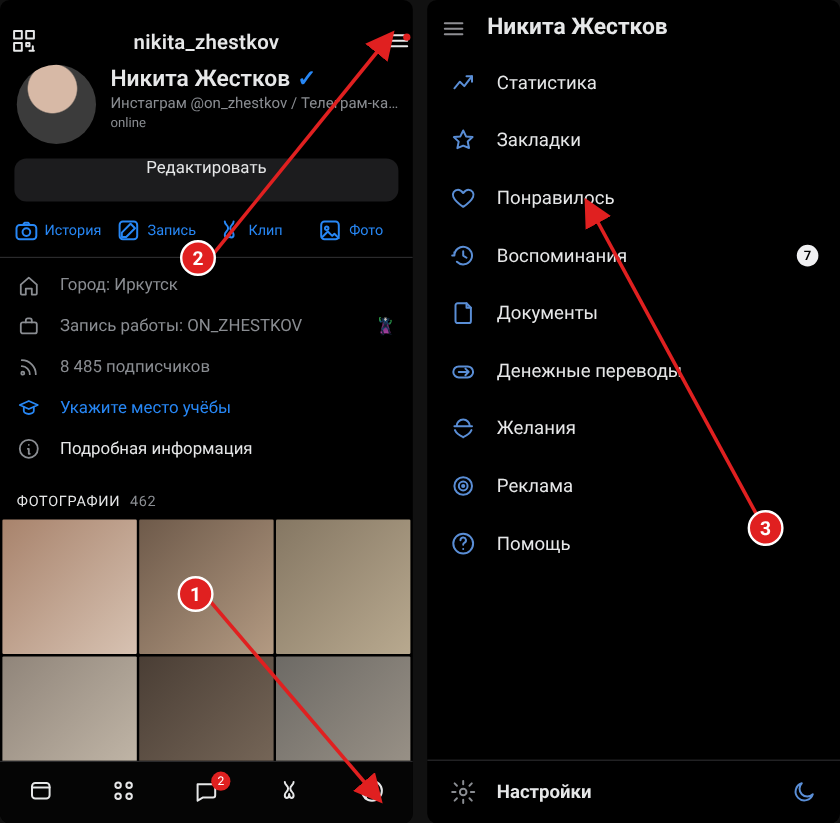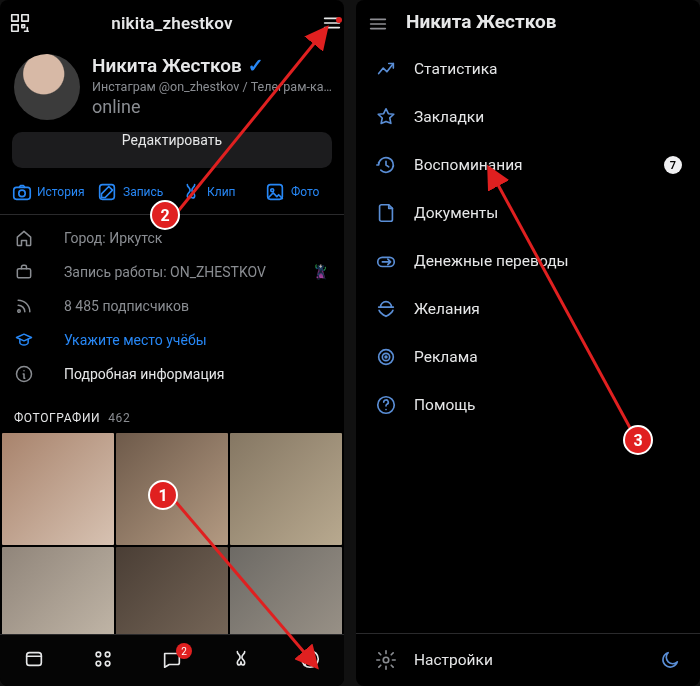--- a/index.html
+++ b/index.html
@@ -5,44 +5,44 @@
   :root{
     --bg:#000; --fg:#e6e7e8; --muted:#8a8d92; --card:#1c1c1e; --row:#0e0e10;
     --accent:#2787f5; --sep:#2a2a2c; --red:#e02020; --icon:#5a8ed6;
   }
   *{box-sizing:border-box;font-family:-apple-system,Segoe UI,Roboto,Arial,sans-serif;}
   body{margin:0;background:#111;}
   .stage{width:700px;height:686px;display:flex;gap:12px;background:#111;position:relative;}
   .phone{background:#000;color:var(--fg);position:relative;border-radius:8px;overflow:hidden;flex:0 0 344px;height:686px;}
   .phone + .phone{flex:0 0 344px;}
   
-  .hdr{display:flex;align-items:center;justify-content:space-between;height:46px;padding:0 0;}
+  .hdr{display:flex;align-items:flex-end;justify-content:space-between;height:46px;padding:0 0;}
   .hdr .ctr{flex:1;text-align:center;font-size:17px;font-weight:600;letter-spacing:.2px;}
   .hdr .left,.hdr .right{width:40px;display:flex;align-items:center;justify-content:center;}
   .hdr .right{justify-content:flex-end;position:relative;}
   .ic{width:24px;height:24px;display:inline-flex;align-items:center;justify-content:center;color:var(--fg);}
   .ic svg{width:22px;height:22px;stroke:currentColor;fill:none;stroke-width:1.8;stroke-linecap:round;stroke-linejoin:round;}
   .dot{position:absolute;top:6px;right:2px;width:6px;height:6px;border-radius:50%;background:var(--red);}
   
   .profile{display:flex;gap:12px;padding:8px 14px 2px 14px;align-items:flex-start;}
   .avatar{width:66px;height:66px;border-radius:50%;background:radial-gradient(circle at 45% 30%,#d7b9a6 0 34%,#3b3b3b 36% 100%);flex:0 0 auto;}
   .name{font-size:19px;font-weight:600;display:flex;align-items:center;gap:6px;}
   .verify{color:var(--accent);}
   .bio{font-size:12.5px;color:var(--muted);margin-top:2px;white-space:nowrap;overflow:hidden;text-overflow:ellipsis;max-width:240px;}
-  .online{font-size:18px;color:var(--muted);margin-top:2px;}
+  .online{font-size:11px;color:var(--muted);margin-top:2px;}
   
   .edit{margin:10px 12px 8px;background:var(--card);height:36px;border-radius:10px;display:flex;align-items:flex-start;justify-content:center;font-size:14px;}
   
   .actions{display:flex;justify-content:space-around;padding:4px 4px 10px;}
   .act{display:flex;flex-direction:row;align-items:center;gap:4px;color:var(--accent);width:70px;}
   .act .lbl{font-size:12px;}
   .act .aic{color:var(--accent);}
   
   .info{border-top:1px solid var(--sep);padding:6px 0;}
-  .irow{display:flex;align-items:center;gap:30px;padding:7px 14px;font-size:14px;color:var(--fg);}
+  .irow{display:flex;align-items:center;gap:16px;padding:7px 14px;font-size:14px;color:var(--fg);}
   .irow .ic{color:var(--muted);width:20px;height:20px;}
   .irow.muted{color:var(--muted);}
   .irow.link{color:var(--accent);}
   .emoji{margin-left:auto;font-size:14px;filter:grayscale(30%);}
   
   .sect{display:flex;align-items:center;gap:8px;padding:14px 14px 8px;font-size:12px;letter-spacing:.6px;color:var(--fg);}
   .sect .cnt{color:var(--muted);}
   .grid{display:grid;grid-template-columns:repeat(3,1fr);gap:2px;padding:0 2px;}
   .ph{aspect-ratio:1/1;background:linear-gradient(135deg,#5c5248,#2f2b27);border-radius:1px;}
   .ph:nth-child(1){background:linear-gradient(135deg,#a8836c,#d7c2b2);}
@@ -58,21 +58,21 @@
   .tab .badge{position:absolute;top:-4px;right:-8px;background:var(--red);color:#fff;font-size:10px;min-width:16px;height:16px;border-radius:8px;display:flex;align-items:center;justify-content:center;padding:0 4px;}
   
   .menu-title{font-size:19px;font-weight:700;padding:10px 14px 6px 50px;}
   .burger-left{position:absolute;left:10px;top:12px;color:#8e8e93;}
   .mlist{padding:6px 0;}
   .mrow{display:flex;align-items:center;gap:16px;padding:12px 18px;font-size:15.5px;}
   .mrow .ic{color:var(--icon);}
   .mrow .trail{margin-left:auto;}
   .trail .rdot{width:8px;height:8px;border-radius:50%;background:var(--red);}
   .trail .cnt{background:#f0f0f2;color:#000;font-size:11px;min-width:18px;height:18px;border-radius:9px;display:flex;align-items:center;justify-content:center;padding:0 5px;font-weight:600;}
-  .footer{position:absolute;left:0;right:0;bottom:0;padding:14px 18px;display:flex;align-items:center;gap:16px;border-top:1px solid var(--sep);font-size:15.5px;}
+  .footer{position:absolute;left:0;right:0;bottom:0;padding:14px 18px;display:flex;align-items:center;gap:16px;border-top:1px solid var(--sep);font-size:15.5px;font-weight:bold;}
   .footer .ic{color:var(--muted);}
   .footer .moon{margin-left:auto;color:var(--icon);}
   
   .anno{position:absolute;inset:0;pointer-events:none;}
   .numc{position:absolute;width:30px;height:30px;border-radius:50%;background:var(--red);color:#fff;font-weight:700;font-size:16px;display:flex;align-items:center;justify-content:center;border:2px solid #fff;}
 </style>
 </head>
 <body>
 
 <div class="stage">
@@ -277,20 +277,28 @@
           </span>
         <span>Статистика</span>
       </div>
       <div class="mrow">
         <span class="ic">
             <svg viewBox="0 0 24 24">
               <path d="M12 3l2.6 5.4 5.9.6-4.4 4 1.2 5.9L12 16.8 6.7 19l1.2-5.9L3.5 9l5.9-.6z"></path>
             </svg>
           </span>
         <span>Закладки</span>
+      </div>
+      <div class="mrow">
+        <span class="ic">
+            <svg viewBox="0 0 24 24">
+              <path d="M12 20s-7-4.5-9-9c-1.4-3.2 1-6.5 4.3-6.5 2 0 3.3 1.2 4.7 3 1.4-1.8 2.7-3 4.7-3C20 4.5 22.4 7.8 21 11c-2 4.5-9 9-9 9z"></path>
+            </svg>
+          </span>
+        <span>Понравилось</span>
       </div>
       <div class="mrow">
         <span class="ic">
             <svg viewBox="0 0 24 24">
               <path d="M4 12a8 8 0 1 1 2.3 5.6M4 12H2m2 0V9"></path>
               <path d="M12 8v4l3 2"></path>
             </svg>
           </span>
         <span>Воспоминания</span>
         <span class="trail">

